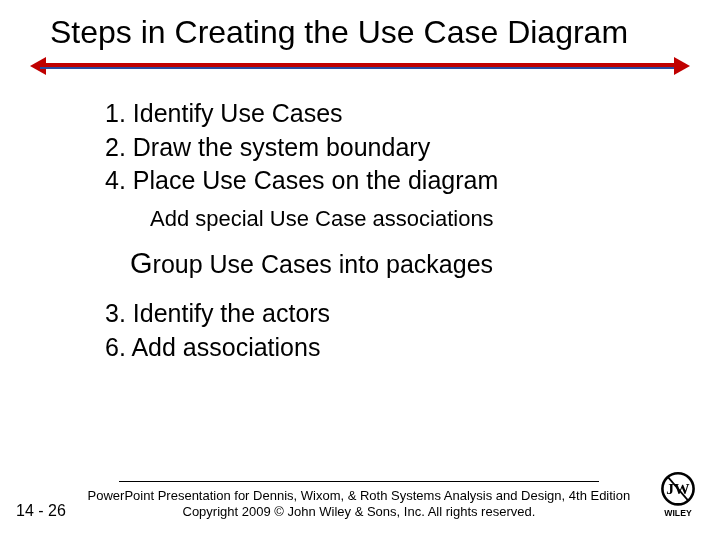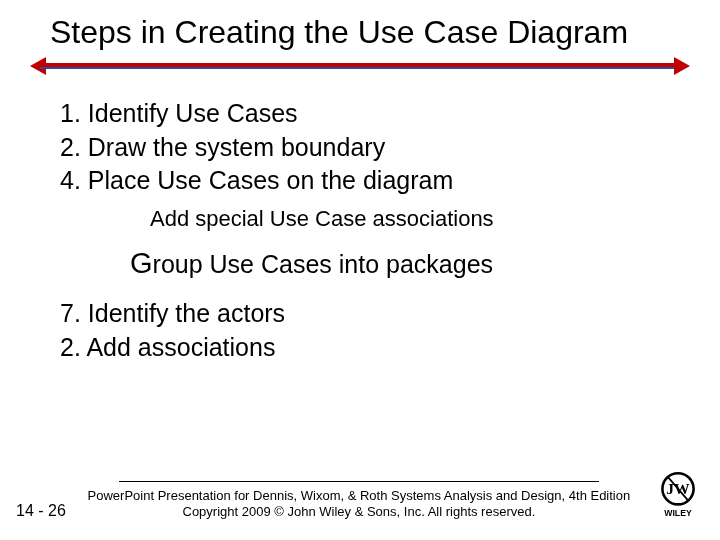--- a/index.html
+++ b/index.html
@@ -58,20 +58,21 @@
     border-left: 16px solid #c00000;
   }
   .content {
     padding: 22px 60px 0 60px;
     font-size: 25px;
     color: #000;
     line-height: 1.35;
   }
   .ol-item {
     margin-bottom: 0;
+    margin-left: 45px;
   }
   .sub {
     padding-left: 70px;
     margin-top: 10px;
   }
   .sub1 { font-size: 25px; }
   .sub1 .first-letter { font-size: 29px; }
   .sub2 { font-size: 22px; padding-left: 90px; margin-top: 6px; }
   .block2 { margin-top: 14px; }
   .footer {
@@ -130,22 +131,22 @@
   <div class="ol-item">1. Identify Use Cases</div>
   <div class="ol-item">2. Draw the system boundary</div>
   <div class="ol-item">4. Place Use Cases on the diagram</div>
 
   <div class="sub sub2">Add special Use Case associations</div>
   <div class="sub sub1">
     <span class="first-letter">G</span><span>roup Use Cases into packages</span>
   </div>
 
   <div class="block2">
-    <div class="ol-item">7. Identify the actors</div>
-    <div class="ol-item">2. Add associations</div>
+    <div class="ol-item">3. Identify the actors</div>
+    <div class="ol-item">6. Add associations</div>
   </div>
 </div>
 
 <div class="footer">
   <div class="page-num">14 - 26</div>
   <div class="footer-center">
     <div class="footer-rule"></div>
     <div class="credits">PowerPoint Presentation for Dennis, Wixom, &amp; Roth Systems Analysis and Design, 4th Edition</div>
     <div class="credits">Copyright 2009 © John Wiley &amp; Sons, Inc.  All rights reserved.</div>
   </div>

